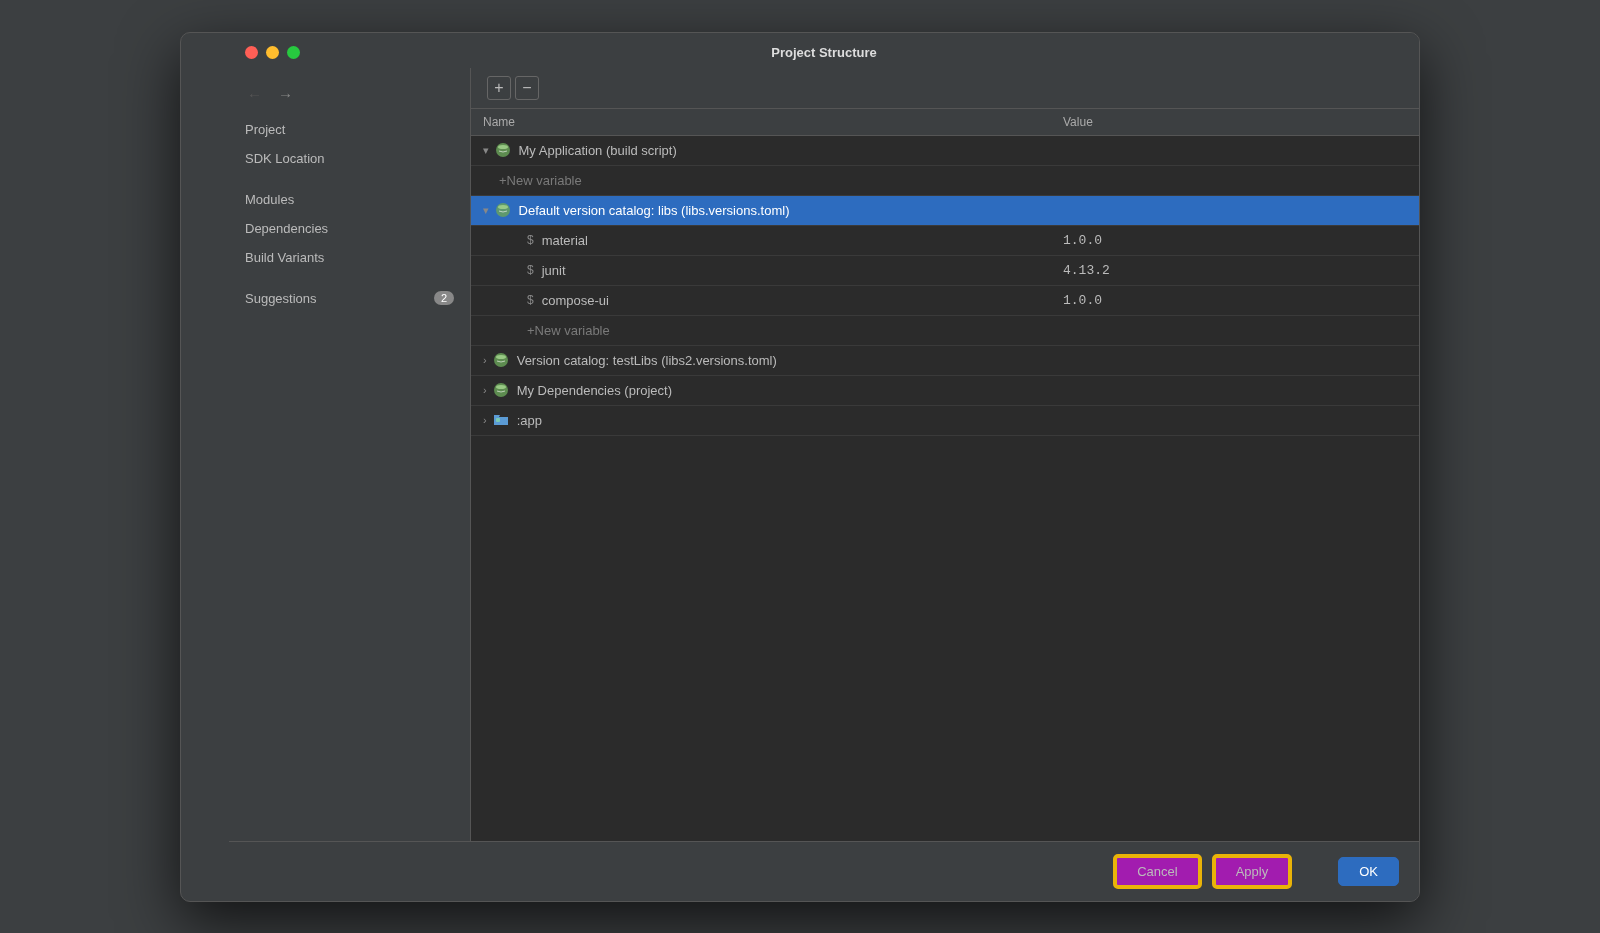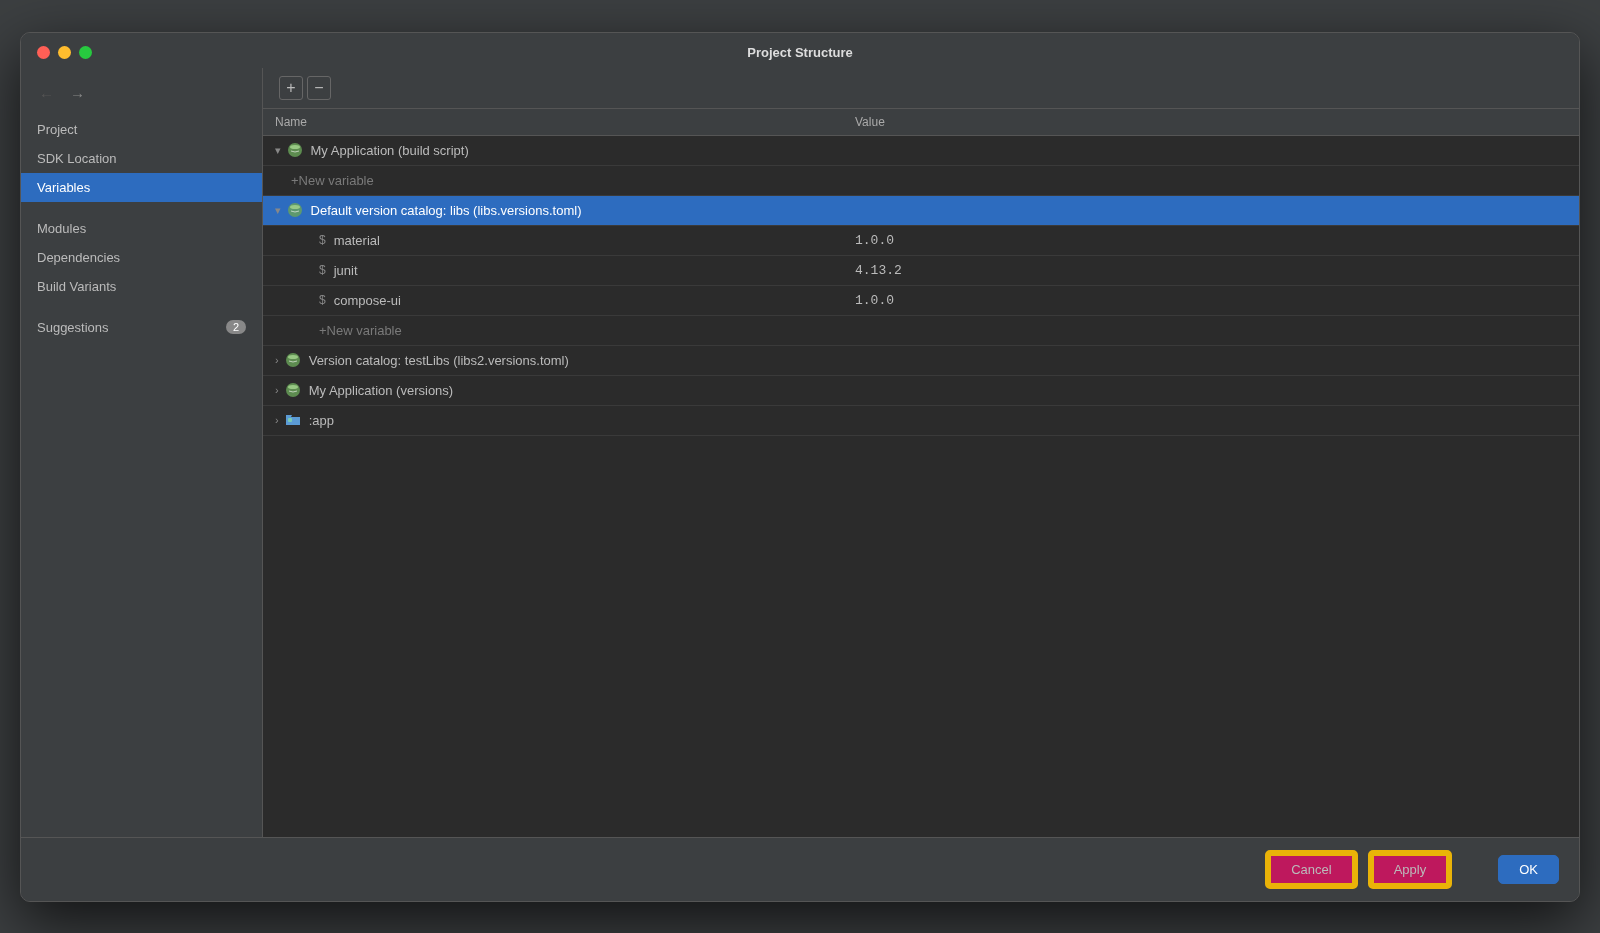--- a/index.html
+++ b/index.html
@@ -7,29 +7,30 @@
       background: #3c3f41;
       font-family: -apple-system, BlinkMacSystemFont, "Segoe UI", sans-serif;
       font-size: 13px;
       color: #bbbbbb;
       display: flex;
       justify-content: center;
       align-items: center;
       min-height: 100vh;
     }
     .dialog {
-      width: 1560px;
+      width: 1240px;
       height: 870px;
       background: #3c3f41;
       border-radius: 10px;
       border: 1px solid #555;
       display: flex;
       flex-direction: column;
       overflow: hidden;
       box-shadow: 0 20px 60px rgba(0,0,0,0.7);
+      padding-left: 48px;
     }
     .title-bar {
       background: #3c3f41;
       padding: 12px 16px 8px 16px;
       display: flex;
       align-items: center;
       justify-content: center;
       position: relative;
       flex-shrink: 0;
     }
@@ -216,22 +217,22 @@
       justify-content: flex-end;
       align-items: center;
       gap: 10px;
       flex-shrink: 0;
     }
     .footer-btn {
       padding: 6px 20px;
       border-radius: 5px;
       font-size: 13px;
       cursor: pointer;
-      border: 6px solid #eab308;
-      background: #be185d;
+      border: 4px solid #eab308;
+      background: #a21caf;
       color: #bbbbbb;
     }
     .footer-btn.primary {
       background: #2d6cbf;
       color: #ffffff;
       border: 1px solid #2d6cbf;
       margin-left: 36px;
     }
     
     .table-body::-webkit-scrollbar { width: 6px; }
@@ -259,23 +260,20 @@
       <div class="nav-top">
         <button class="nav-arrow disabled">←</button>
         <button class="nav-arrow">→</button>
       </div>
 
       <div class="sidebar-item">
         <span>Project</span>
       </div>
       <div class="sidebar-item">
         <span>SDK Location</span>
-      </div>
-      <div class="sidebar-item active">
-        <span>Variables</span>
       </div>
 
       <div class="sidebar-section-gap"></div>
 
       <div class="sidebar-item">
         <span>Modules</span>
       </div>
       <div class="sidebar-item">
         <span>Dependencies</span>
       </div>
@@ -383,21 +381,21 @@
         </div>
 
         <div class="tree-row">
           <div class="cell-name">
             <span class="expand-icon">›</span>
             <svg class="gradle-icon" viewBox="0 0 16 16" fill="none">
               <circle cx="8" cy="8" r="7" fill="#6aa55a" opacity="0.8"></circle>
               <ellipse cx="8" cy="5" rx="5" ry="2" fill="#9ecf8a" opacity="0.9"></ellipse>
               <path d="M4 9 Q8 11 12 9" stroke="#fff" stroke-width="1" fill="none" opacity="0.6"></path>
             </svg>
-            <span>My Application (versions)</span>
+            <span>My Dependencies (project)</span>
           </div>
           <div class="cell-value"></div>
         </div>
 
         <div class="tree-row">
           <div class="cell-name">
             <span class="expand-icon">›</span>
             <svg class="gradle-icon" viewBox="0 0 16 16" fill="none">
               <path d="M1 5 L1 13 L15 13 L15 5 Z" fill="#5b9bd5"></path>
               <path d="M1 5 L6 5 L7 3 L1 3 Z" fill="#5b9bd5"></path>

